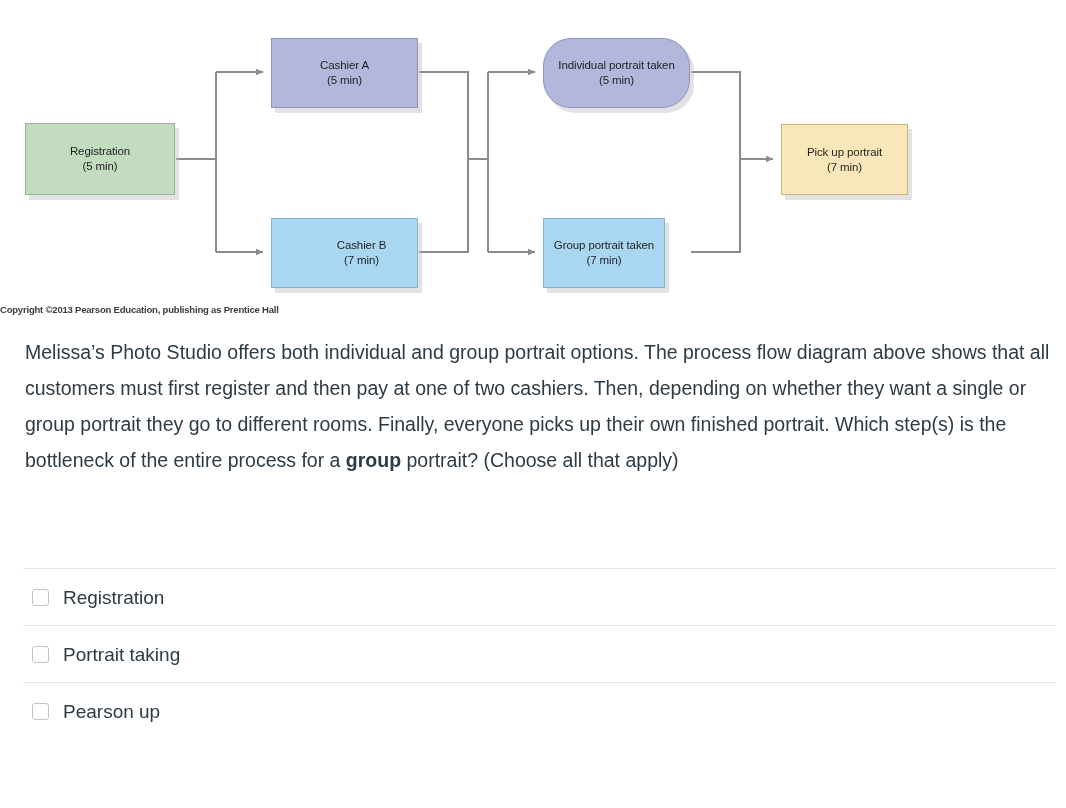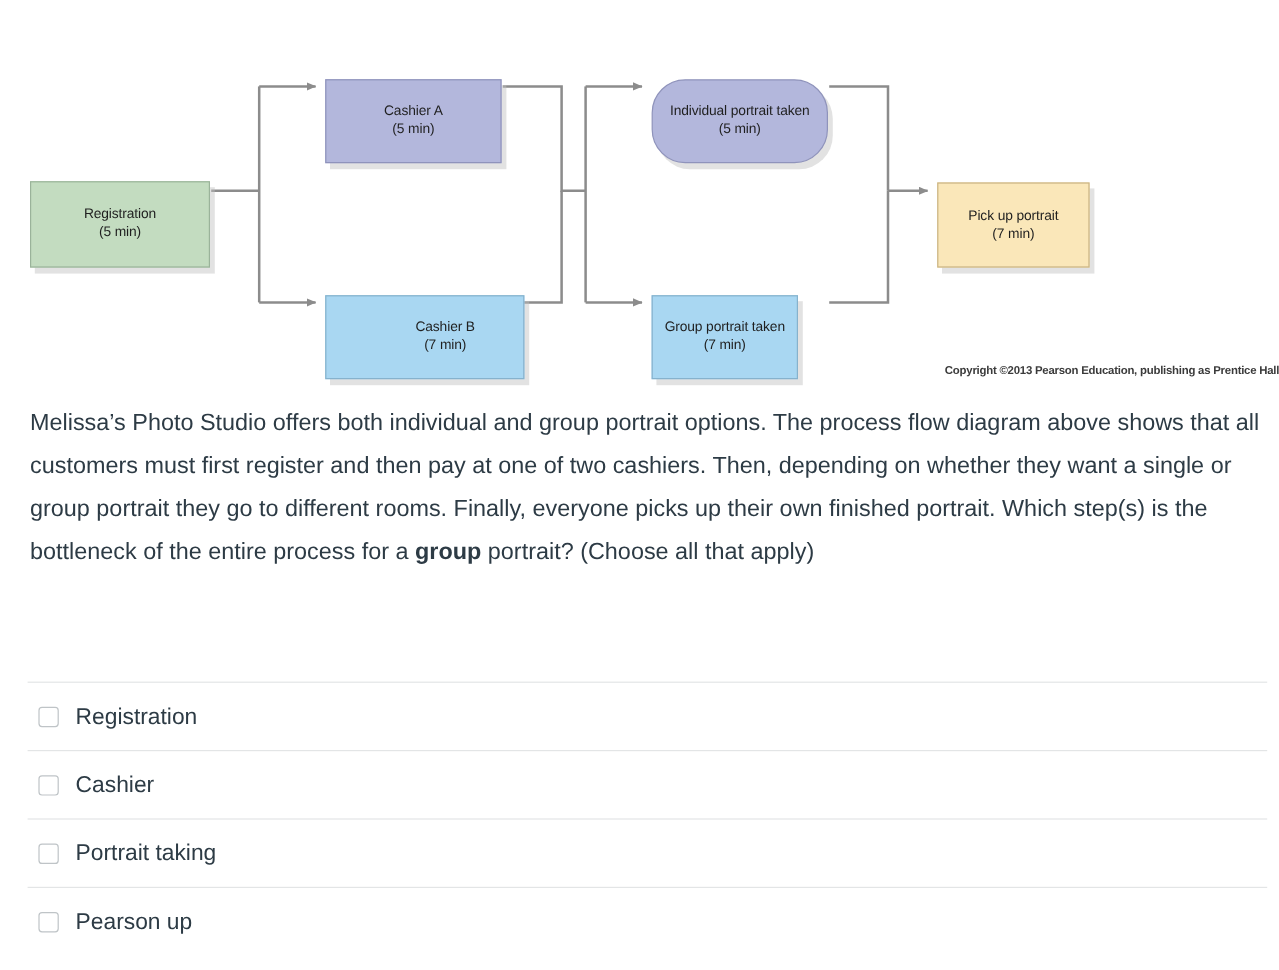--- a/index.html
+++ b/index.html
@@ -34,37 +34,36 @@
     flex-direction: column;
     align-items: center;
     justify-content: center;
     text-align: center;
     font-size: 11.5px;
     line-height: 15px;
     color: #1f1f1f;
     font-family: "Liberation Sans", sans-serif;
     box-shadow: 4px 5px 0 0 rgba(190,190,190,0.45);
     letter-spacing: -0.1px;
-    margin-top: 28px;
   }
   .flow-box .bx-title { display: block; }
   .flow-box .bx-time  { display: block; }
 
   #box-registration {
     left: 25px;  top: 123px;  width: 150px; height: 72px;
     background: #c3dcc0;
     border-color: #9ab39a;
   }
   #box-cashier-a {
     left: 271px; top: 38px;  width: 147px; height: 70px;
     background: #b3b7dc;
     border-color: #8f93bb;
   }
   #box-cashier-b {
-    left: 271px; top: 218px; width: 166px; height: 70px;
+    left: 271px; top: 218px; width: 147px; height: 70px;
     background: #a9d7f2;
     border-color: #86b2cd;
     padding-left: 34px;
   }
   #box-individual {
     left: 543px; top: 38px;  width: 147px; height: 70px;
     background: #b3b7dc;
     border-color: #8f93bb;
     border-radius: 28px;
   }
@@ -85,21 +84,21 @@
     width: 1066px;
     height: 330px;
     pointer-events: none;
   }
 
   #diagram-copyright {
     position: absolute;
     left: 0;
     top: 304px;
     width: 1066px;
-    text-align: right;
+    text-align: left;
     font-size: 9.5px;
     font-weight: bold;
     color: #3b3b3b;
     font-family: "Liberation Sans", sans-serif;
     letter-spacing: -0.2px;
   }
 
   
   #question-text {
     position: absolute;
@@ -218,24 +217,20 @@
 
 <div id="question-text"><span>Melissa’s Photo Studio offers both individual and group portrait options. The process flow diagram above shows that all customers must first register and then pay at one of two cashiers. Then, depending on whether they want a single or group portrait they go to different rooms. Finally, everyone picks up their own finished portrait. Which step(s) is the bottleneck of the entire process for a </span><b>group</b><span> portrait? (Choose all that apply)</span></div>
 
 <div id="answer-options">
 
   <div class="option-row">
     <span class="option-checkbox"></span>
     <span class="option-label">Registration</span>
   </div>
 
-  <div class="option-row">
-    <span class="option-checkbox"></span>
-    <span class="option-label">Cashier</span>
-  </div>
 
   <div class="option-row">
     <span class="option-checkbox"></span>
     <span class="option-label">Portrait taking</span>
   </div>
 
   <div class="option-row">
     <span class="option-checkbox"></span>
     <span class="option-label">Pearson up</span>
   </div>

